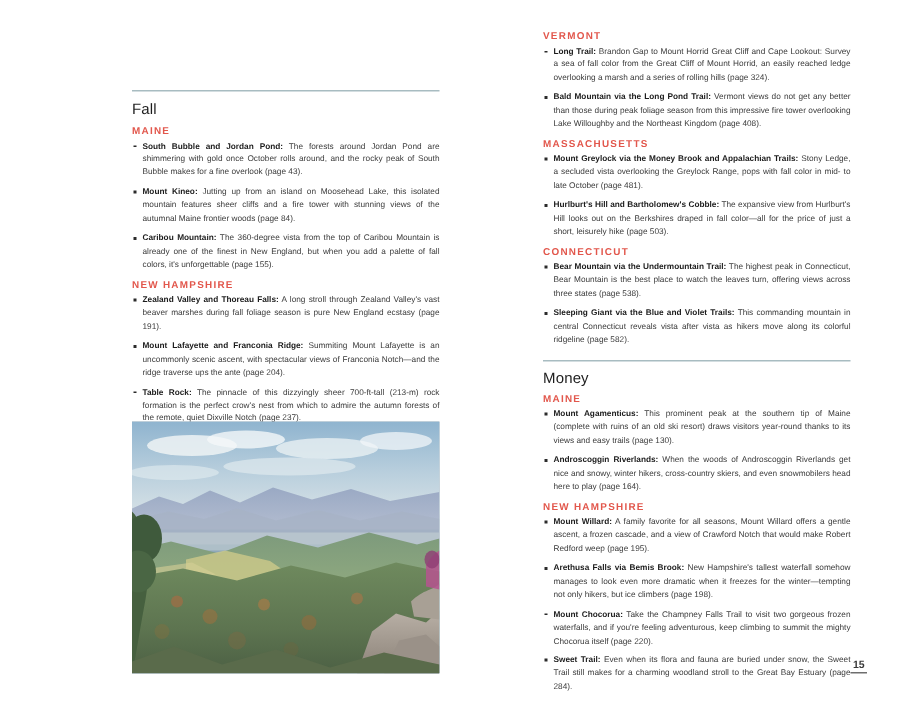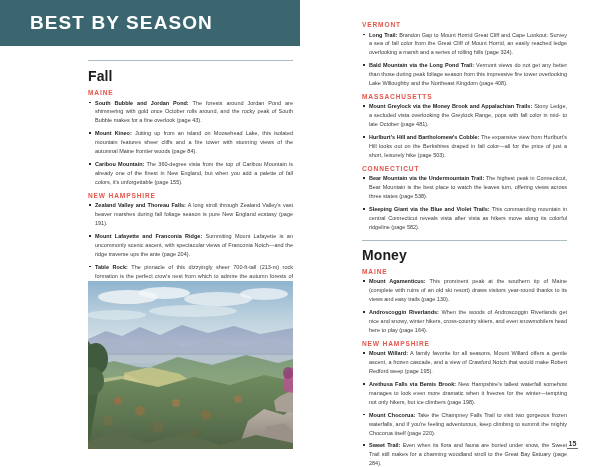--- a/index.html
+++ b/index.html
@@ -31,22 +31,22 @@
   .col-left  { left:88px;  top:60px; }
   .col-right { left:362px; top:16px; }
 
   .rule {
     height:1px; background:#a8bcc1; width:100%;
     margin-bottom:7px;
   }
   .rule.bottom { margin-top:8px; margin-bottom:0; }
 
   .season {
-    font-size:14px;
-    font-weight:bold;
+    font-size:10px;
+    font-weight:normal;
     color:#1d1d1d;
     margin-bottom:4px;
     letter-spacing:.1px;
   }
   .state {
     font-size:6.6px;
     font-weight:bold;
     color:#e2574c;
     letter-spacing:.85px;
     margin:5px 0 2.5px 0;
@@ -102,23 +102,20 @@
     text-align:center;
   }
   .folio .num { display:block; }
   .folio .bar { display:block; width:11px; height:1px; background:#6e6e6e; margin-top:1.5px; }
 </style>
 </head>
 <body>
 
 <div class="page">
 
-  <div class="banner">
-    <div class="banner-title">BEST BY SEASON</div>
-  </div>
 
   <div class="col col-left">
     <div class="rule"></div>
     <div class="season">Fall</div>
 
     <div class="state">MAINE</div>
     <ul class="list">
       <li>
         <span class="entry-name">South Bubble and Jordan Pond:</span>
         <span>The forests around Jordan Pond are shimmering with gold once October rolls around, and the rocky peak of South Bubble makes for a fine overlook (page 43).</span>

